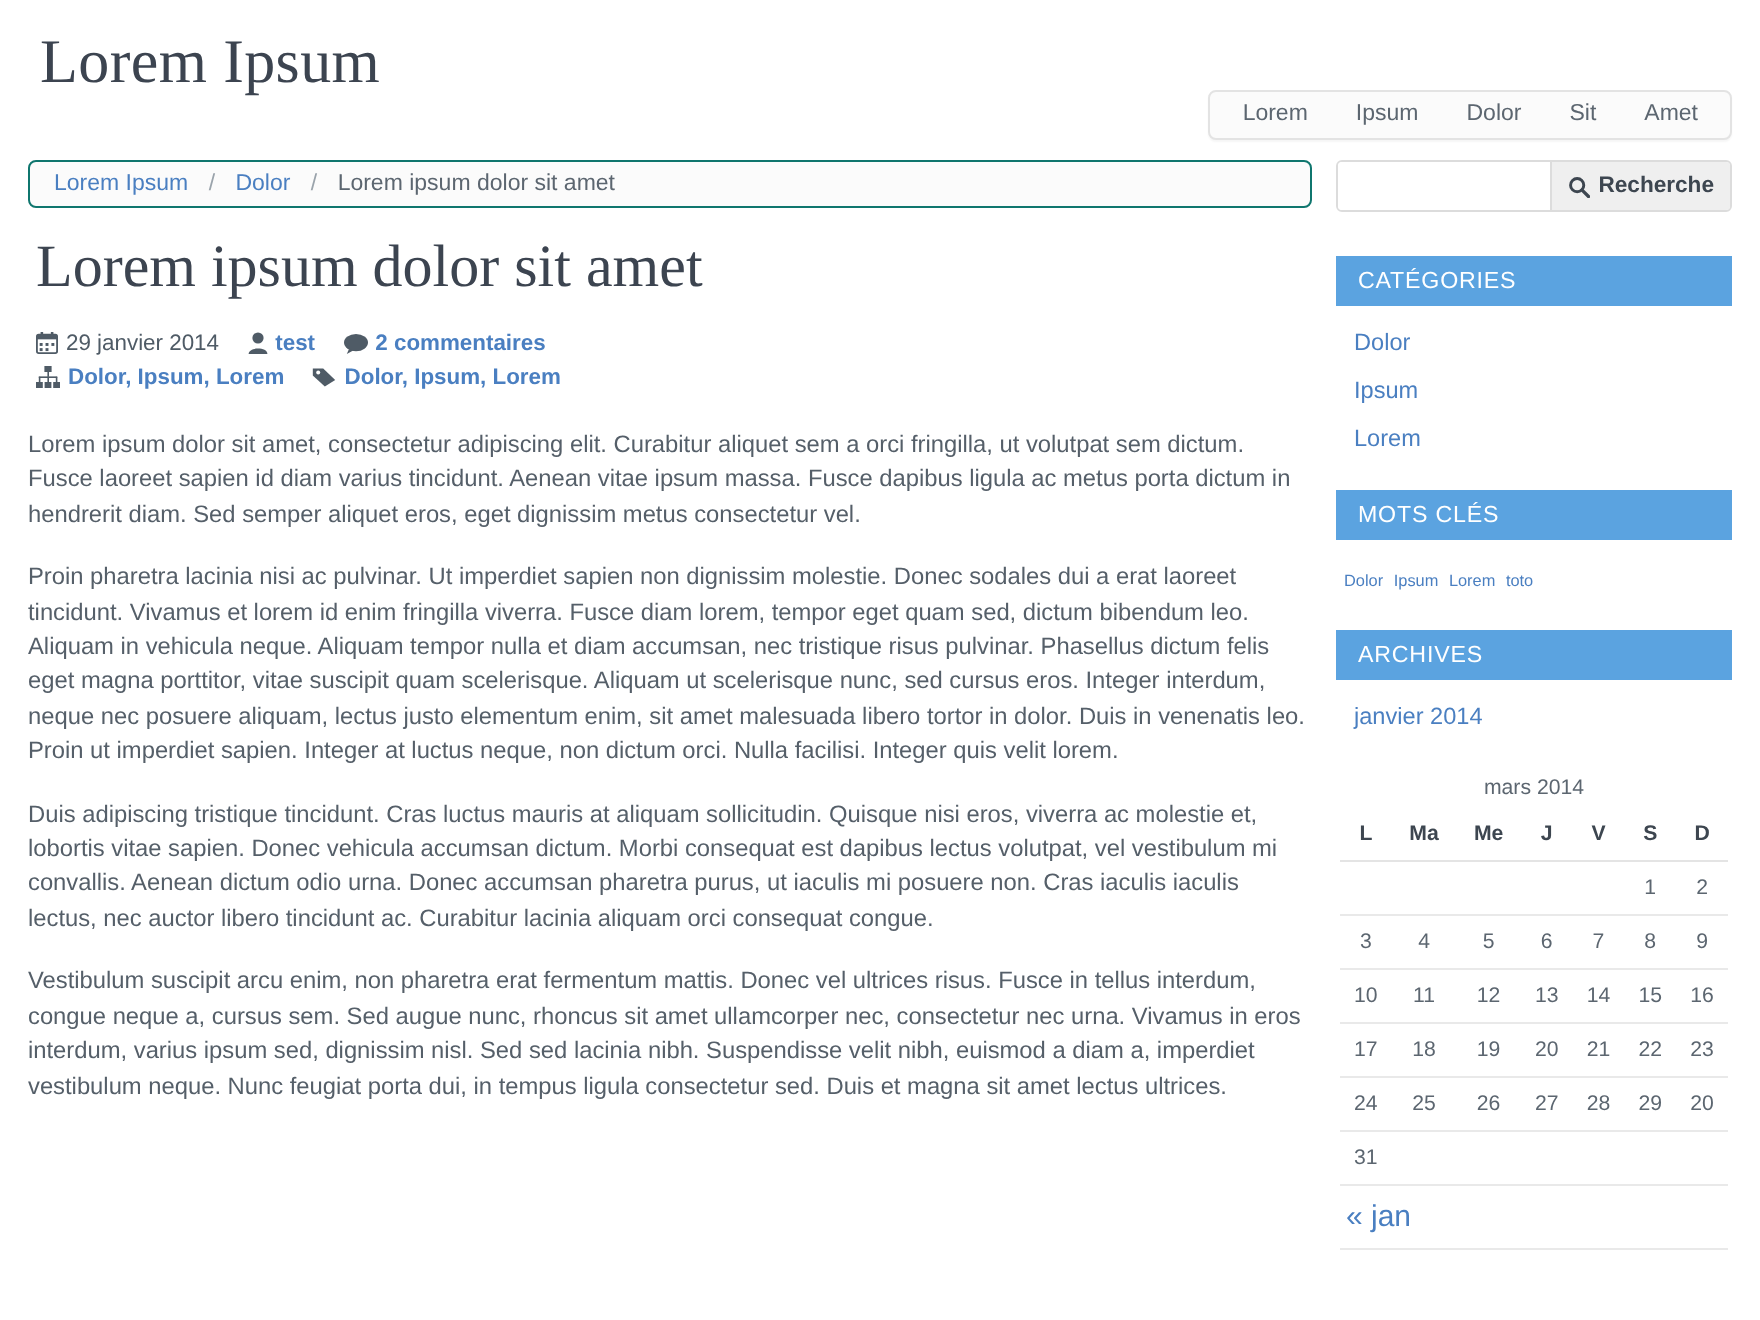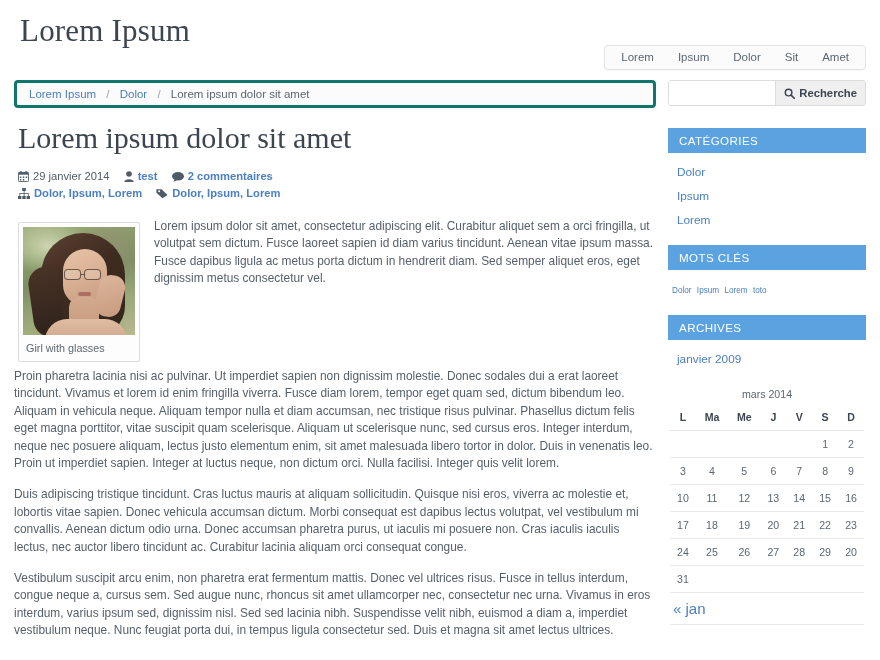--- a/index.html
+++ b/index.html
@@ -38,21 +38,21 @@
   }
 
   
   .content-row { position: relative; padding: 0 14px; display: flex; }
   .col-main { width: 648px; padding-right: 6px; }
   .col-side { width: 204px; padding-left: 6px; }
 
   
   .breadcrumb {
     background: #fbfbfb;
-    border: 3px solid #0f766e;
+    border: 1px solid #0f766e;
     border-radius: 4px;
     padding: 5px 12px;
     font-size: 11.5px;
     color: #5c6670;
     margin-bottom: 12px;
     white-space: nowrap;
   }
   .breadcrumb a { color: #4a7fc1; text-decoration: none; }
   .breadcrumb .sep { color: #9aa3ab; padding: 0 7px; }
 
@@ -277,36 +277,20 @@
                     <path d="M0.4 1.2 L5.6 1.2 L11.6 7.0 L6.4 10.2 L0.4 4.8 Z" fill="#4f5b66"></path>
                     <circle cx="3.1" cy="3.3" r="1.0" fill="#ffffff"></circle>
                   </svg>
               </span><a href="#">Dolor, Ipsum, Lorem</a>
             </span>
           </span>
         </div>
 
         <div class="entry-content">
 
-          <figure class="figure">
-            <div class="photo">
-              <div class="bgblur"></div>
-              <div class="hair"></div>
-              <div class="hair2"></div>
-              <div class="face"></div>
-              <div class="neck"></div>
-              <div class="shoulder"></div>
-              <div class="arm"></div>
-              <div class="glass-l"></div>
-              <div class="glass-r"></div>
-              <div class="bridge"></div>
-              <div class="lips"></div>
-            </div>
-            <figcaption>Girl with glasses</figcaption>
-          </figure>
 
           <p class="p-first">Lorem ipsum dolor sit amet, consectetur adipiscing elit. Curabitur aliquet sem a orci fringilla, ut volutpat sem dictum. Fusce laoreet sapien id diam varius tincidunt. Aenean vitae ipsum massa. Fusce dapibus ligula ac metus porta dictum in hendrerit diam. Sed semper aliquet eros, eget dignissim metus consectetur vel.</p>
           <p style="clear:both">Proin pharetra lacinia nisi ac pulvinar. Ut imperdiet sapien non dignissim molestie. Donec sodales dui a erat laoreet tincidunt. Vivamus et lorem id enim fringilla viverra. Fusce diam lorem, tempor eget quam sed, dictum bibendum leo. Aliquam in vehicula neque. Aliquam tempor nulla et diam accumsan, nec tristique risus pulvinar. Phasellus dictum felis eget magna porttitor, vitae suscipit quam scelerisque. Aliquam ut scelerisque nunc, sed cursus eros. Integer interdum, neque nec posuere aliquam, lectus justo elementum enim, sit amet malesuada libero tortor in dolor. Duis in venenatis leo. Proin ut imperdiet sapien. Integer at luctus neque, non dictum orci. Nulla facilisi. Integer quis velit lorem.</p>
           <p>Duis adipiscing tristique tincidunt. Cras luctus mauris at aliquam sollicitudin. Quisque nisi eros, viverra ac molestie et, lobortis vitae sapien. Donec vehicula accumsan dictum. Morbi consequat est dapibus lectus volutpat, vel vestibulum mi convallis. Aenean dictum odio urna. Donec accumsan pharetra purus, ut iaculis mi posuere non. Cras iaculis iaculis lectus, nec auctor libero tincidunt ac. Curabitur lacinia aliquam orci consequat congue.</p>
           <p>Vestibulum suscipit arcu enim, non pharetra erat fermentum mattis. Donec vel ultrices risus. Fusce in tellus interdum, congue neque a, cursus sem. Sed augue nunc, rhoncus sit amet ullamcorper nec, consectetur nec urna. Vivamus in eros interdum, varius ipsum sed, dignissim nisl. Sed sed lacinia nibh. Suspendisse velit nibh, euismod a diam a, imperdiet vestibulum neque. Nunc feugiat porta dui, in tempus ligula consectetur sed. Duis et magna sit amet lectus ultrices.</p>
         </div>
       </article>
     </main>
 
     <aside class="col-side">
@@ -339,21 +323,21 @@
           <a href="#">Dolor</a>
           <a href="#">Ipsum</a>
           <a href="#">Lorem</a>
           <a href="#">toto</a>
         </div>
       </section>
 
       <section class="widget">
         <h3 class="widget-title">ARCHIVES</h3>
         <ul>
-          <li><a href="#">janvier 2009</a></li>
+          <li><a href="#">janvier 2014</a></li>
         </ul>
       </section>
 
       <div class="calendar-wrap">
         <table class="calendar">
           <caption>mars 2014</caption>
           <thead>
             <tr>
               <th>L</th>
               <th>Ma</th>

